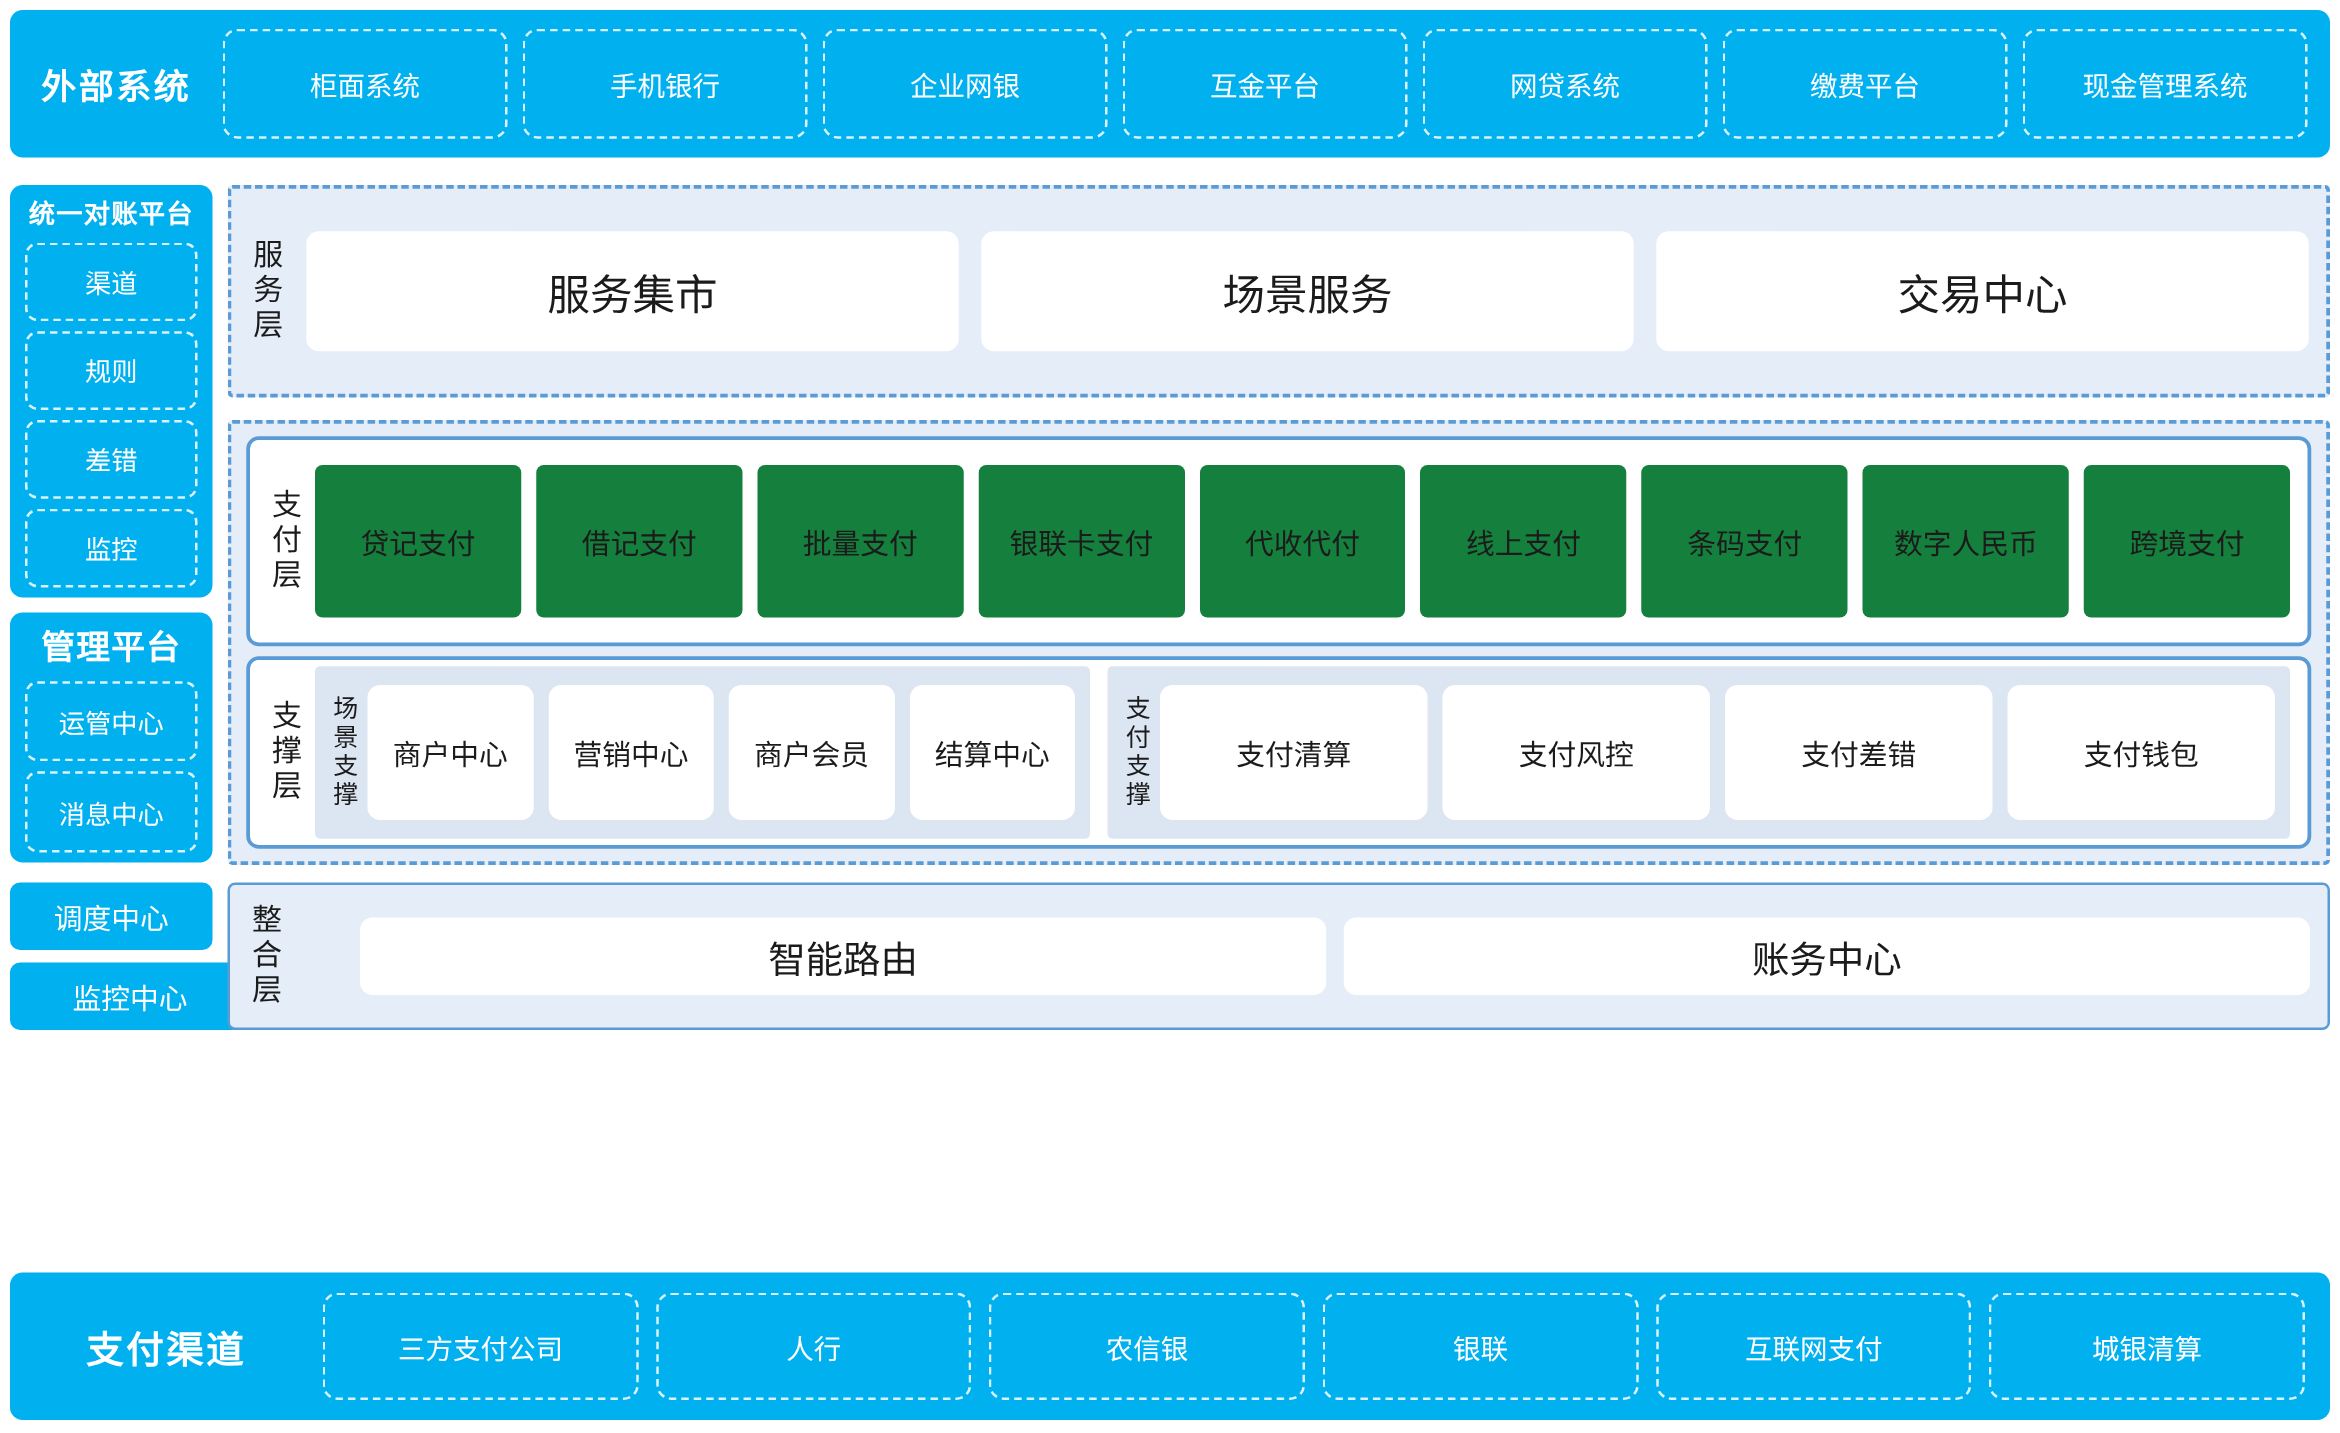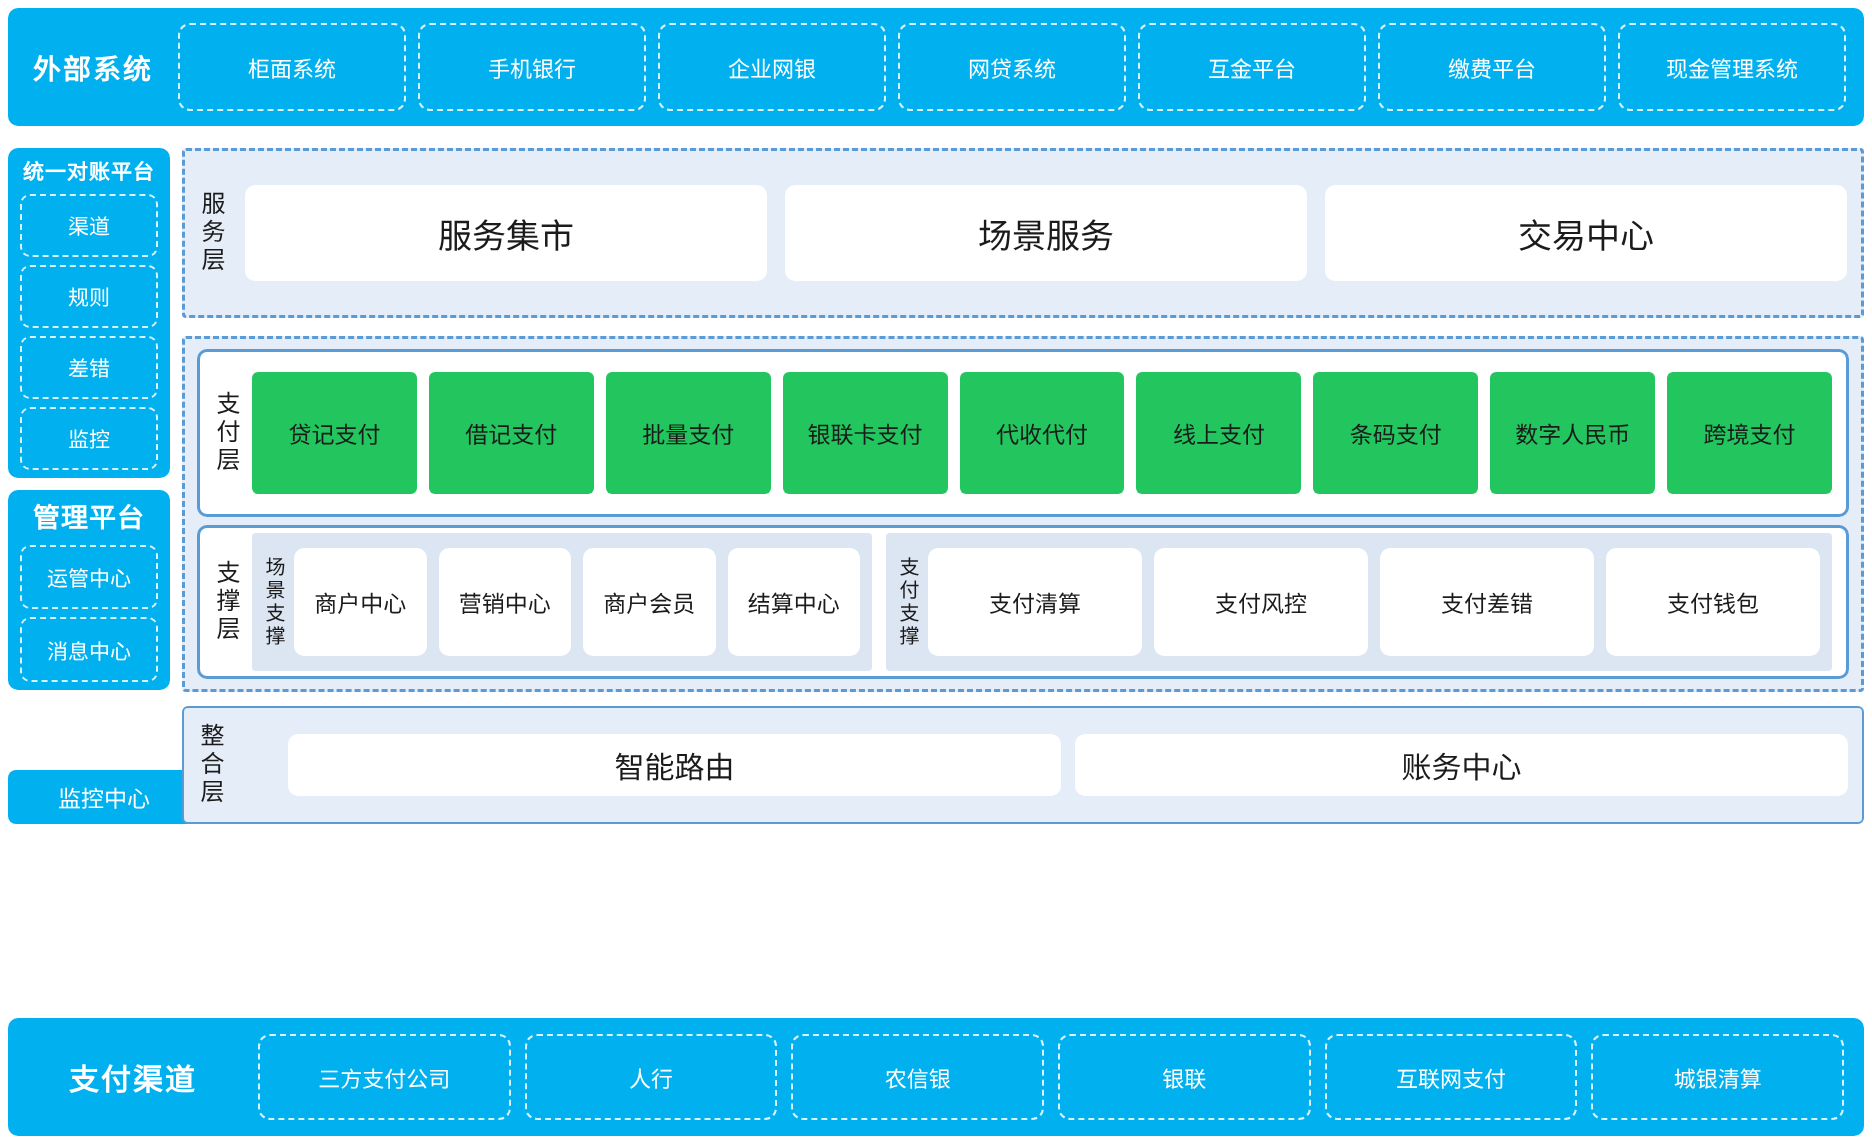--- a/index.html
+++ b/index.html
@@ -141,21 +141,21 @@
     border:3px solid #5b9bd5;
     border-radius:10px;
     box-sizing:border-box;
     display:flex;align-items:center;
     padding:0 14px;
   }
   #payment-layer{height:168px;}
   #payment-layer .tiles{display:flex;flex:1 1 auto;gap:12px;height:122px;margin-left:14px;}
   .paytile{
     flex:1 1 0;
-    background:#22c55e;
+    background:#15803d;
     border-radius:6px;
     display:flex;align-items:center;justify-content:center;
     font-size:23px;color:#1b1b1b;
     white-space:nowrap;
     box-sizing:border-box;
   }
 
   
   #support-layer{flex:1 1 auto;}
   #support-layer .groups{display:flex;flex:1 1 auto;gap:14px;height:138px;margin-left:14px;}
@@ -187,41 +187,42 @@
 <body>
 
 <div class="canvas">
 
   <div class="bluebar" id="external-bar">
     <div class="bar-title">外部系统</div>
     <div class="chips">
       <div class="dashchip">柜面系统</div>
       <div class="dashchip">手机银行</div>
       <div class="dashchip">企业网银</div>
+      <div class="dashchip">互金平台</div>
       <div class="dashchip">网贷系统</div>
-      <div class="dashchip">互金平台</div>
       <div class="dashchip">缴费平台</div>
       <div class="dashchip">现金管理系统</div>
     </div>
   </div>
 
   <div class="sidecard" id="recon-card">
     <div class="head">统一对账平台</div>
     <div class="subchip">渠道</div>
     <div class="subchip">规则</div>
     <div class="subchip">差错</div>
     <div class="subchip">监控</div>
   </div>
 
   <div class="sidecard" id="mgmt-card">
     <div class="head">管理平台</div>
     <div class="subchip">运管中心</div>
     <div class="subchip">消息中心</div>
   </div>
 
+  <div class="solidside" id="dispatch-card">调度中心</div>
   <div class="solidside" id="monitor-card">监控中心</div>
 
   <div class="dash-region" id="service-region">
     <div class="vlabel">服务层</div>
     <div class="cards">
       <div class="whitecard">服务集市</div>
       <div class="whitecard">场景服务</div>
       <div class="whitecard">交易中心</div>
     </div>
   </div>

